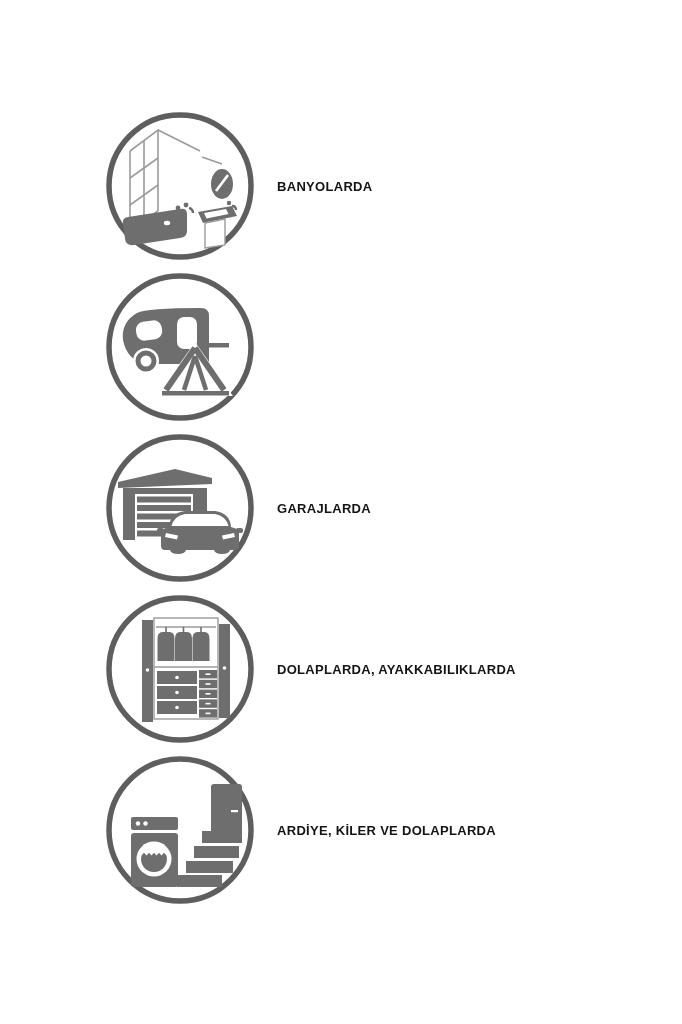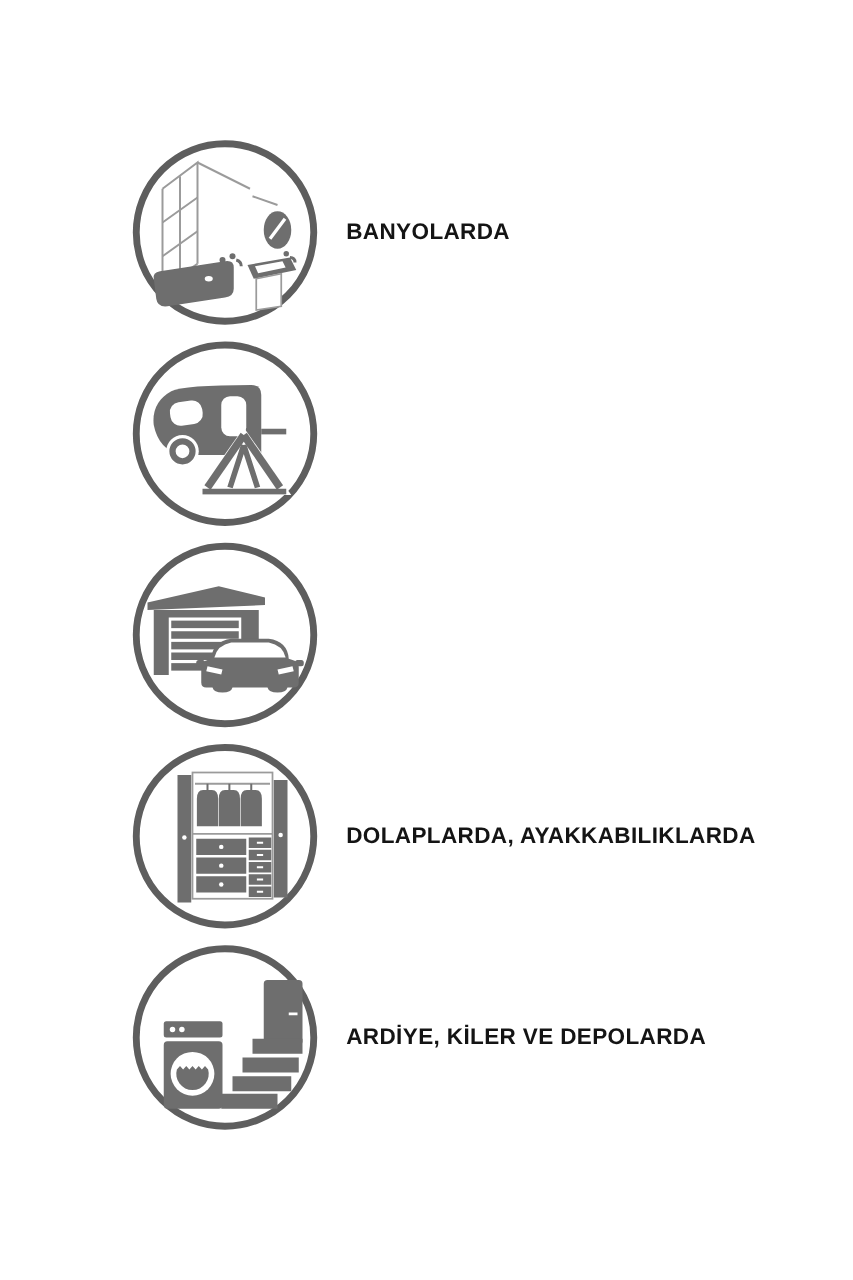--- a/index.html
+++ b/index.html
@@ -26,21 +26,21 @@
     top:0;
     width:150px;
     height:150px;
   }
   .icon-circle svg{display:block;width:150px;height:150px;color:var(--icon-gray);}
   .label{
     position:absolute;
     left:277px;
     top:50%;
     transform:translateY(-50%);
-    font-size:18px;
+    font-size:13px;
     font-weight:bold;
     letter-spacing:0.3px;
     color:var(--text-color);
     white-space:nowrap;
   }
   .ring{fill:#fff;stroke:var(--ring-gray);stroke-width:5.5;}
   .wall{fill:none;stroke:var(--line-gray);stroke-width:1.6;}
   .frame{fill:none;stroke:var(--line-gray);stroke-width:1.4;}
 </style>
 </head>
@@ -129,20 +129,21 @@
       <g transform="translate(-2 0)">
         <rect x="54" y="95" width="7" height="5" rx="2" fill="currentColor"></rect>
         <rect x="133" y="95" width="7" height="5" rx="2" fill="currentColor"></rect>
         <path d="M66 94 Q67 80 82 78 L112 78 Q127 80 128 94 L131 95 Q136 96 136 101 L136 113 Q136 117 132 117 L127 117 Q126 121 119 121 Q112 121 111 117 L83 117 Q82 121 75 121 Q68 121 67 117 L62 117 Q58 117 58 113 L58 101 Q58 96 63 95 Z" fill="currentColor"></path>
         <path d="M82 81 L112 81 Q123 83 125.5 93 L68.5 93 Q71 83 82 81 Z" fill="#fff"></path>
         <path d="M63 100 l12 2.5 -1 4 -12 -2.5 z" fill="#fff"></path>
         <path d="M131 100 l-12 2.5 1 4 12 -2.5 z" fill="#fff"></path>
       </g>
     </svg>
   </div>
+  <div class="label">GARAJLARDA</div>
 </div>
 
 <div class="row" style="top:594px">
   <div class="icon-circle">
     <svg viewBox="0 0 150 150" xmlns="http://www.w3.org/2000/svg">
       <circle class="ring" cx="75" cy="75" r="71"></circle>
 
       <rect class="frame" x="49" y="24" width="64" height="101"></rect>
       <line x1="49" y1="73" x2="113" y2="73" stroke="var(--line-gray)" stroke-width="1.4"></line>
       <line x1="51" y1="33" x2="111" y2="33" stroke="var(--line-gray)" stroke-width="1.6"></line>
@@ -205,14 +206,14 @@
       </g>
 
       <rect x="26" y="62" width="47" height="13" rx="2" fill="currentColor"></rect>
       <circle cx="33" cy="68.5" r="2.2" fill="#fff"></circle>
       <circle cx="40.5" cy="68.5" r="2.2" fill="#fff"></circle>
       <rect x="26" y="78" width="47" height="54" rx="3" fill="currentColor"></rect>
       <circle cx="49" cy="104" r="17.5" fill="#fff"></circle>
       <path d="M36.5 100.5 l2.5 -2.8 2.5 2.8 2.5 -2.8 2.5 2.8 2.5 -2.8 2.5 2.8 2.5 -2.8 2.5 2.8 2.5 -2.8 2.5 2.8 A 13 13 0 1 1 36.5 100.5 Z" fill="currentColor"></path>
     </svg>
   </div>
-  <div class="label">ARDİYE, KİLER VE DEPOLARDA</div>
+  <div class="label">ARDİYE, KİLER VE DOLAPLARDA</div>
 </div>
 
 </body></html>

